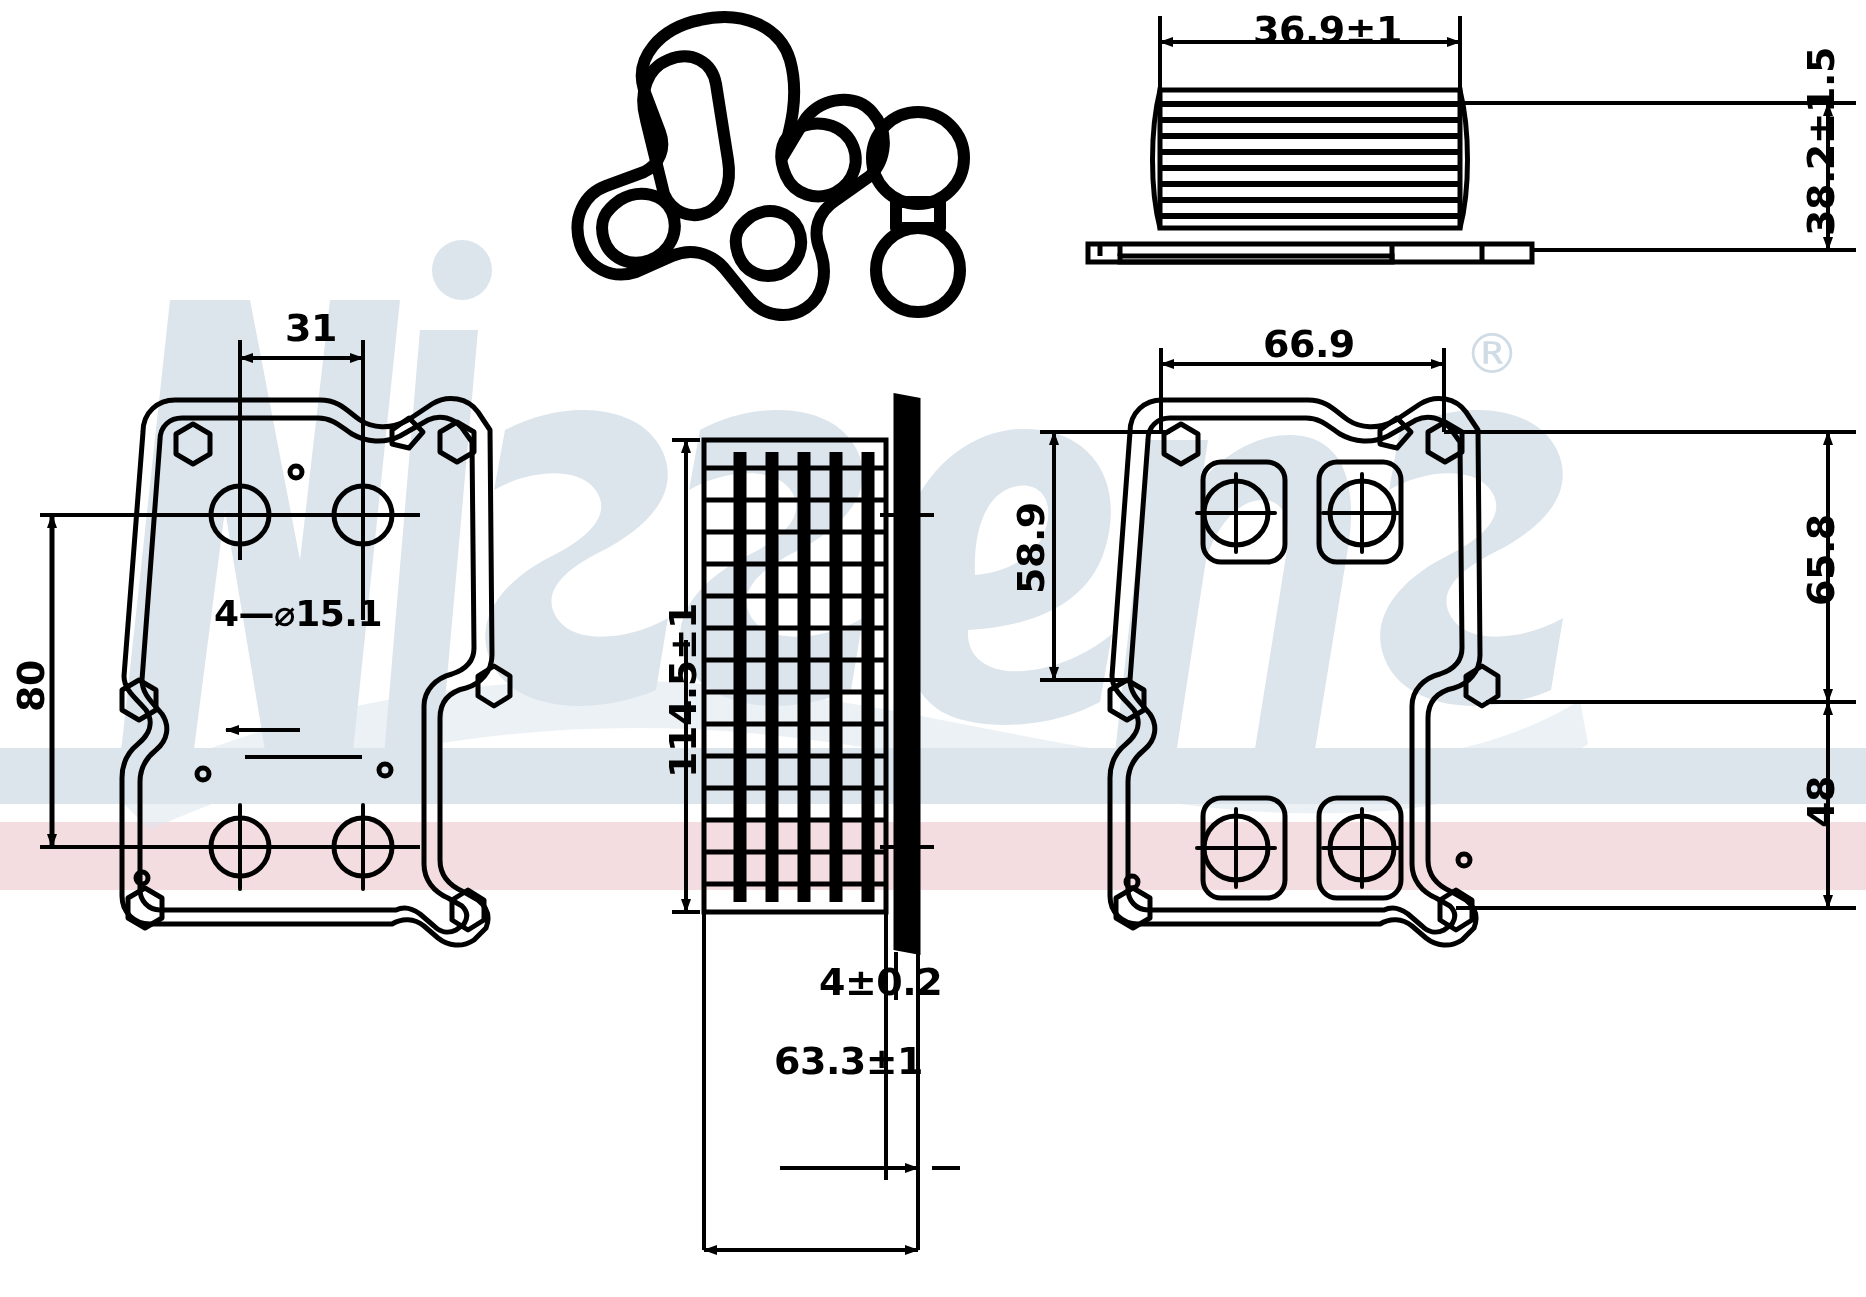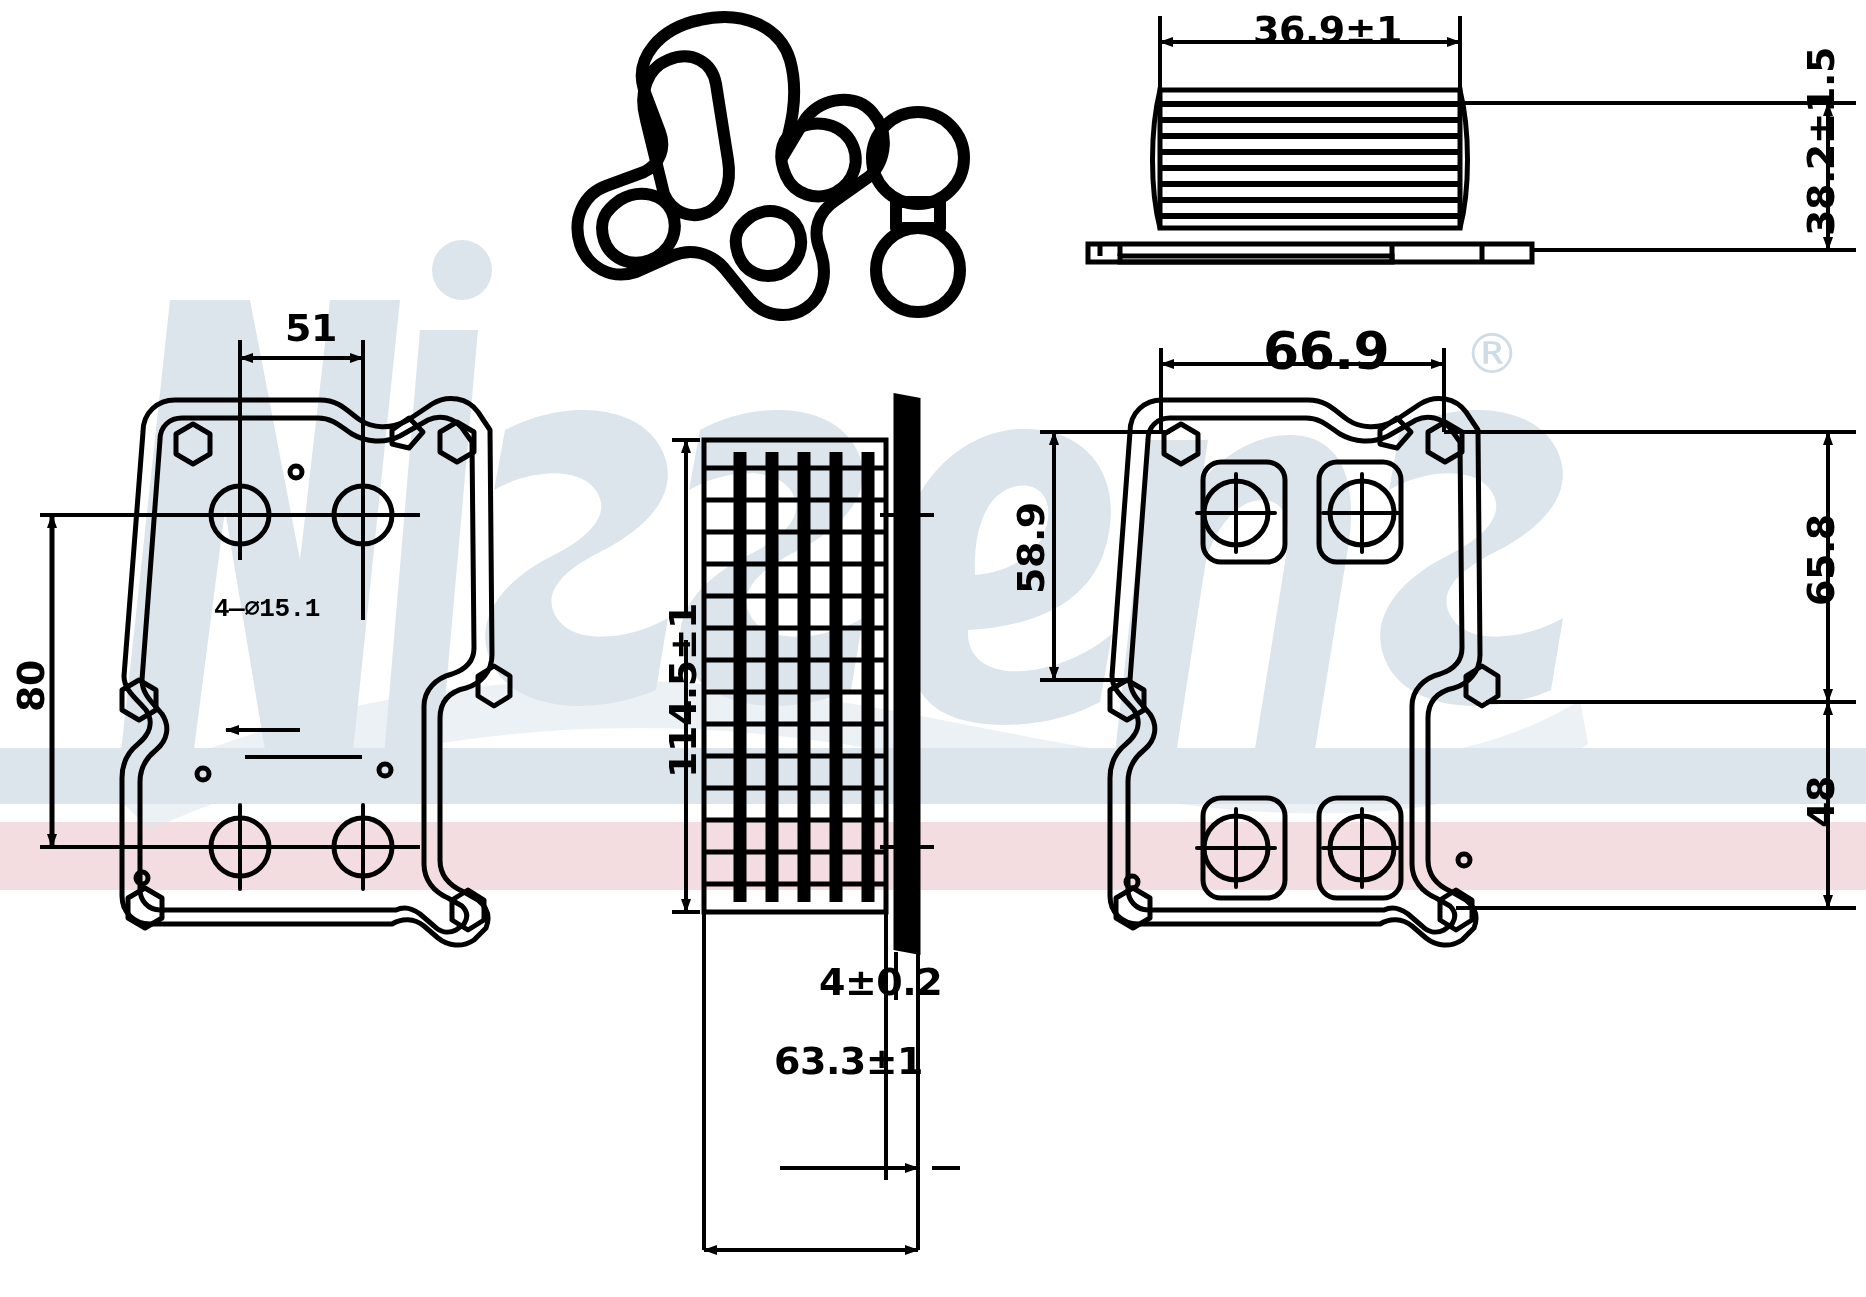--- a/index.html
+++ b/index.html
@@ -415,37 +415,37 @@
       <line x1="1054" y1="432" x2="1054" y2="680" marker-start="url(#al)" marker-end="url(#ar)"></line>
 
       <line x1="1444" y1="432" x2="1856" y2="432"></line>
       <line x1="1486" y1="702" x2="1856" y2="702"></line>
       <line x1="1456" y1="908" x2="1856" y2="908"></line>
       <line x1="1828" y1="432" x2="1828" y2="702" marker-start="url(#al)" marker-end="url(#ar)"></line>
       <line x1="1828" y1="702" x2="1828" y2="908" marker-start="url(#al)" marker-end="url(#ar)"></line>
     </g>
   </svg>
 
-  <div class="dim-text" style="left:285px;top:309px;font-size:38px;">51</div>
-
-  <div class="dim-text" style="left:214px;top:596px;font-size:26px;font-family:Liberation Mono, monospace;">4—⌀15.1</div>
+  <div class="dim-text" style="left:285px;top:309px;font-size:38px;">31</div>
+
+  <div class="dim-text" style="left:214px;top:596px;font-size:36px;">4—⌀15.1</div>
 
   <div class="dim-text rot90" style="left:12px;top:712px;font-size:38px;">80</div>
 
   <div class="dim-text" style="left:1253px;top:11px;font-size:38px;">36.9±1</div>
 
   <div class="dim-text rot90" style="left:1802px;top:236px;font-size:38px;">38.2±1.5</div>
 
   <div class="dim-text rot90" style="left:664px;top:778px;font-size:38px;">114.5±1</div>
 
   <div class="dim-text" style="left:819px;top:963px;font-size:38px;">4±0.2</div>
 
   <div class="dim-text" style="left:774px;top:1042px;font-size:38px;">63.3±1</div>
 
-  <div class="dim-text" style="left:1263px;top:325px;font-size:52px;">66.9</div>
+  <div class="dim-text" style="left:1263px;top:325px;font-size:38px;">66.9</div>
 
   <div class="dim-text rot90" style="left:1012px;top:594px;font-size:38px;">58.9</div>
 
   <div class="dim-text rot90" style="left:1802px;top:606px;font-size:38px;">65.8</div>
 
   <div class="dim-text rot90" style="left:1802px;top:828px;font-size:38px;">48</div>
 
 </div>
 
 </body></html>

